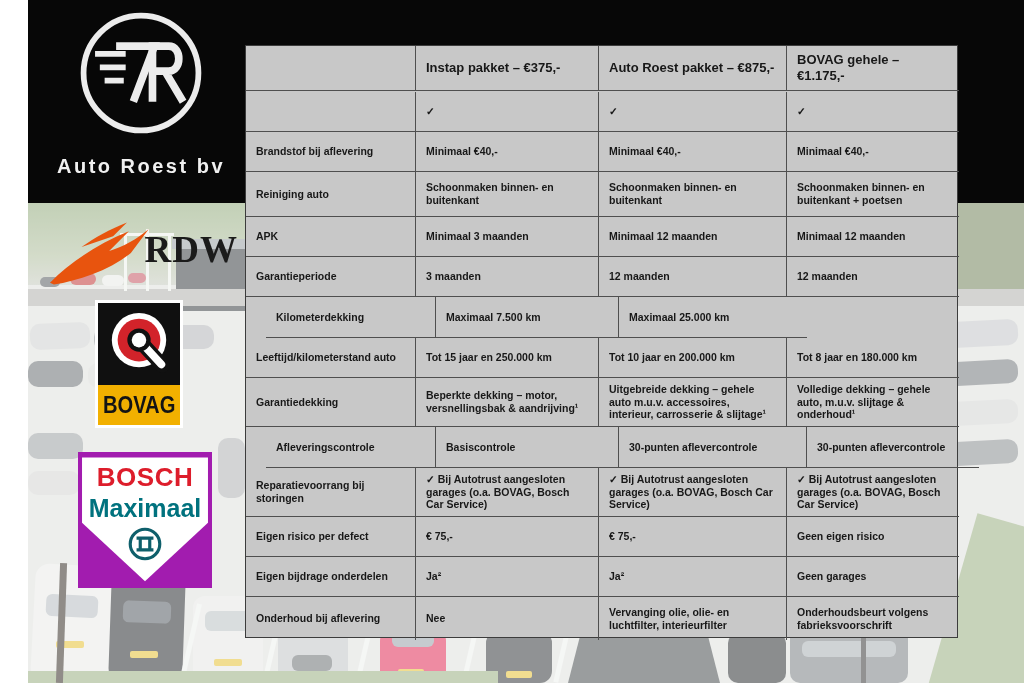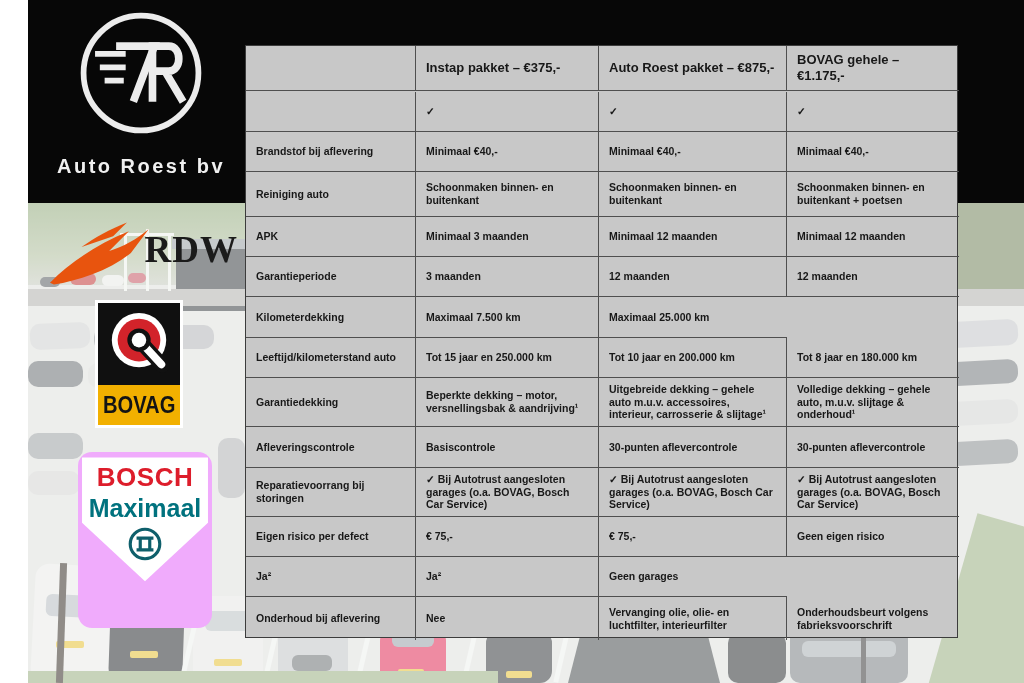--- a/index.html
+++ b/index.html
@@ -35,21 +35,21 @@
   
   .pricing-table{position:absolute;left:245px;top:45px;width:713px;height:593px;
                  background:#c8c8c8;border:1px solid #3c3c3c;box-sizing:border-box;}
   .t-row{display:grid;grid-template-columns:170px 183px 188px 172px;}
   .t-row > .cell{box-sizing:border-box;border-right:1px solid #4f4f4f;border-bottom:1px solid #4f4f4f;
                  padding:4px 10px;display:flex;align-items:center;
                  font-size:10.5px;font-weight:700;color:#181818;line-height:1.22;}
   .t-row > .cell:last-child{border-right:none;}
   .t-row:last-child > .cell{border-bottom:none;}
   .t-row.head > .cell{font-size:13px;}
-  .rh45{height:45px;} .rh40{height:40px;} .rh41{height:41px;} .rh49{height:49px;} .rh43{height:43px;}
+  .rh45{height:45px;} .rh40{height:40px;} .rh41{height:41px;padding-left:20px;} .rh49{height:49px;} .rh43{height:43px;}
   .t-row.head{height:46px;}
   .t-row.head > .cell{height:45px;}
 
   
   .ar-logo{position:absolute;left:46px;top:6px;width:190px;height:192px;display:flex;
            flex-direction:column;align-items:center;justify-content:flex-start;}
   .ar-name{margin-top:15px;color:#f0f0f0;font-size:20px;font-weight:700;letter-spacing:2.5px;white-space:nowrap;}
 
   
   .rdw-logo{position:absolute;left:48px;top:219px;width:190px;height:74px;display:flex;align-items:center;}
@@ -57,22 +57,22 @@
             letter-spacing:1px;margin-left:-10px;margin-top:-14px;}
 
   
   .bovag-logo{position:absolute;left:95px;top:300px;width:88px;height:128px;background:#ffffff;
               padding:3px;box-sizing:border-box;display:flex;flex-direction:column;}
   .bovag-top{background:#101010;height:82px;display:flex;align-items:center;justify-content:center;}
   .bovag-bottom{background:#f2b000;flex:1;display:flex;align-items:center;justify-content:center;}
   .bovag-text{font-size:24px;font-weight:700;color:#141414;transform:scaleX(.84);letter-spacing:0;}
 
   
-  .bosch-logo{position:absolute;left:78px;top:452px;width:134px;height:176px;background:#f0abfc;
-              border-radius:14px;}
+  .bosch-logo{position:absolute;left:78px;top:452px;width:134px;height:136px;background:#a21caf;
+              border-radius:0;}
   .bosch-shield{position:absolute;left:0;top:0;width:134px;height:136px;background:#ffffff;
                 clip-path:polygon(3% 4%,97% 4%,97% 52%,50% 95%,3% 52%);
                 display:flex;flex-direction:column;align-items:center;}
   .bosch-word{margin-top:10px;font-size:26px;font-weight:800;color:#dd1d2b;letter-spacing:.5px;}
   .bosch-service{margin-top:1px;font-size:25px;font-weight:700;color:#00727e;}
 
   .white-margin{position:absolute;left:0;top:0;width:28px;height:683px;background:#ffffff;}
 </style>
 </head>
 <body>
@@ -270,20 +270,21 @@
     </div>
 
     <div class="t-row rh40">
       <div class="cell">Eigen risico per defect</div>
       <div class="cell">€ 75,-</div>
       <div class="cell">€ 75,-</div>
       <div class="cell">Geen eigen risico</div>
     </div>
 
     <div class="t-row rh40">
+      <div class="cell">Eigen bijdrage onderdelen</div>
       <div class="cell">Ja²</div>
       <div class="cell">Ja²</div>
       <div class="cell">Geen garages</div>
     </div>
 
     <div class="t-row rh43">
       <div class="cell">Onderhoud bij aflevering</div>
       <div class="cell">Nee</div>
       <div class="cell">Vervanging olie, olie- en luchtfilter, interieurfilter</div>
       <div class="cell">Onderhoudsbeurt volgens fabrieksvoorschrift</div>

